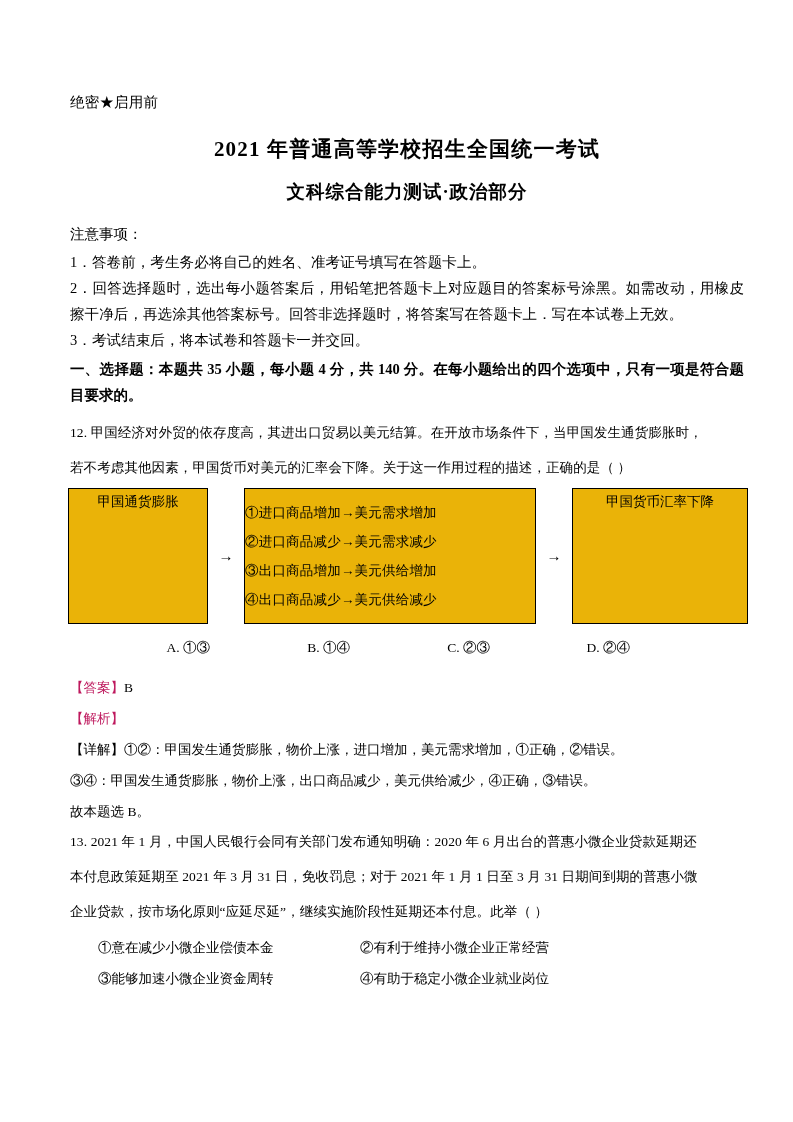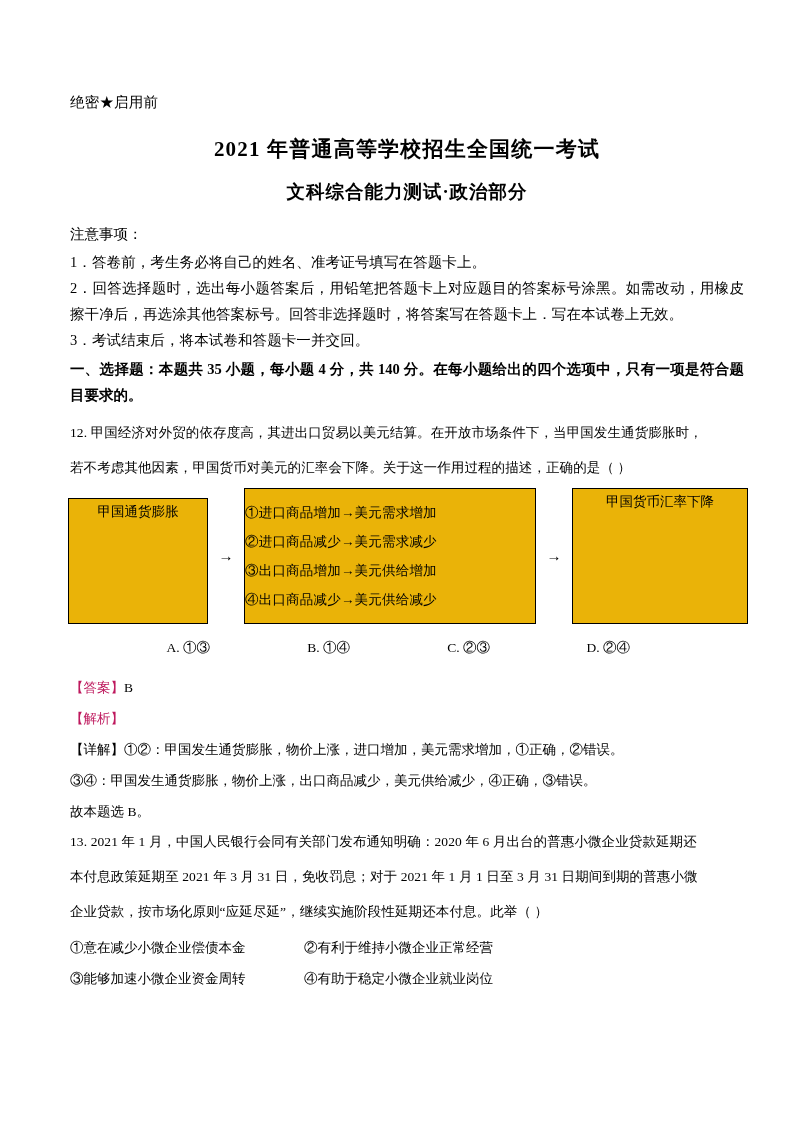--- a/index.html
+++ b/index.html
@@ -94,21 +94,21 @@
   }
   .flow-box {
     border: 1px solid #000;
     display: flex;
     justify-content: center;
     box-sizing: border-box;
     font-size: 13.5px;
     line-height: 26px;
     background: #eab308;
   }
-  .flow-box.small { width: 140px; margin-top: 10px; }
+  .flow-box.small { width: 140px; }
   .flow-box.mid   { width: 292px; flex-direction: column; justify-content: center; }
   .flow-box.end   { width: 176px; }
   .flow-arrow {
     width: 36px;
     display: flex;
     align-items: center;
     justify-content: center;
     font-size: 15px;
     line-height: 1;
   }
@@ -147,21 +147,21 @@
 
   
   .stmts {
     margin: 4px 0 0 0;
   }
   .stmt-row {
     display: flex;
     font-size: 13.5px;
     line-height: 31px;
   }
-  .stmt-cell { width: 234px; white-space: nowrap; }
+  .stmt-cell { width: 234px; white-space: nowrap; margin-left: 28px; }
 </style>
 </head>
 <body>
 
 <div class="page">
   <div class="content">
 
     <div class="secrecy">绝密★启用前</div>
     <div class="doc-title">2021 年普通高等学校招生全国统一考试</div>
     <div class="doc-subtitle">文科综合能力测试·政治部分</div>

